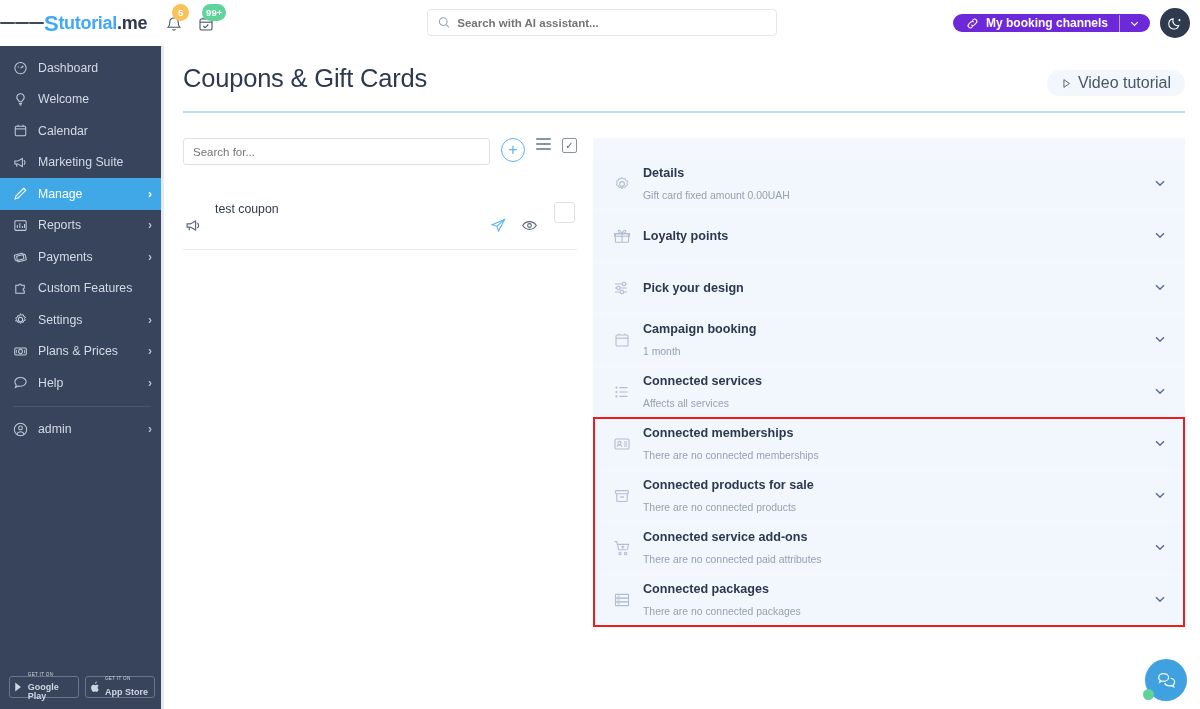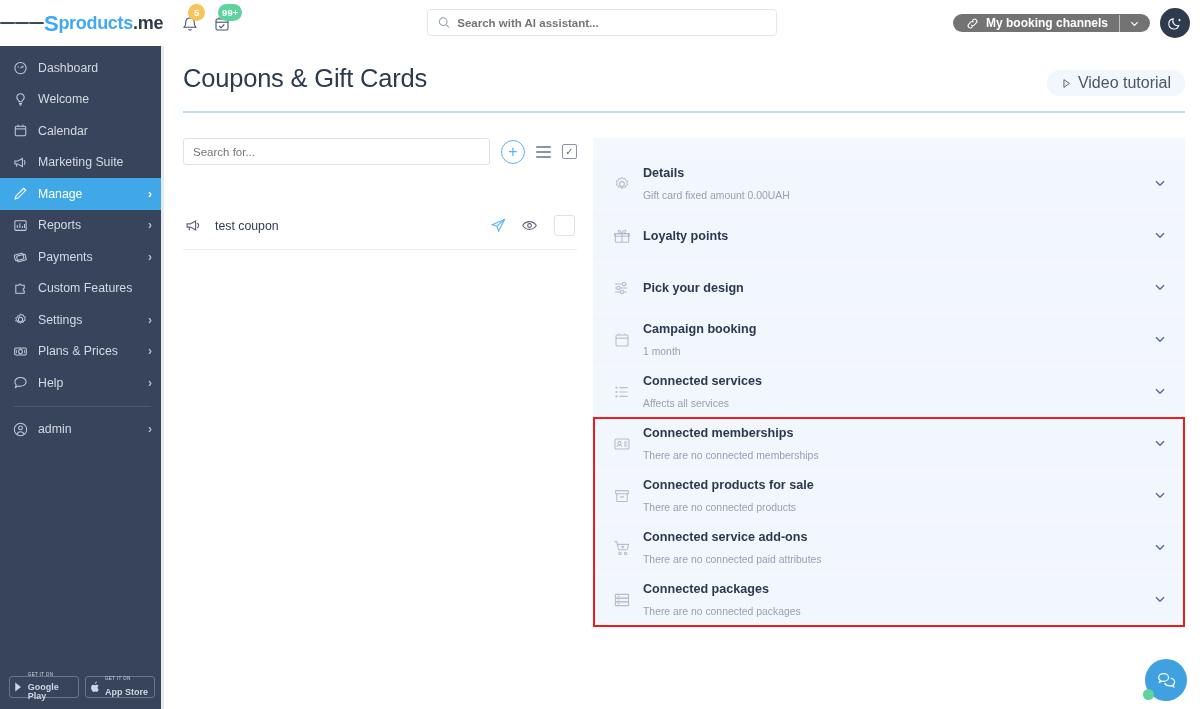--- a/index.html
+++ b/index.html
@@ -33,21 +33,21 @@
     position: absolute; left: 427px; top: 9px; width: 350px; height: 27px;
     border: 1px solid #e3e7ed; border-radius: 4px; background: #fff;
     display: flex; align-items: center; padding: 0 10px; gap: 7px;
   }
   .aisearch input {
     border: none; outline: none; font-size: 11.5px; color: #9aa3b0;
     font-family: "Liberation Sans", sans-serif; width: 100%; background: transparent; font-weight: bold;
   }
   .topright { margin-left: auto; display: flex; align-items: center; gap: 10px; padding-right: 10px; }
   .bookchannels {
-    background: #737373; color: #fff; border-radius: 16px; height: 18px;
+    background: #6d28d9; color: #fff; border-radius: 16px; height: 18px;
     display: flex; align-items: center; padding: 0 10px 0 13px; gap: 7px;
     font-size: 12px; font-weight: bold; cursor: pointer;
   }
   .bookchannels .divider { width: 1px; height: 17px; background: rgba(255,255,255,.55); margin: 0 2px 0 4px; }
   .moon {
     width: 30px; height: 30px; border-radius: 50%; background: #2e3a4d;
     display: flex; align-items: center; justify-content: center; cursor: pointer;
   }
 
   
@@ -85,21 +85,21 @@
   .ptitle { font-size: 25.5px; color: #2d3a4e; font-weight: normal; letter-spacing: -.2px; }
   .videobtn {
     margin-left: auto; margin-top: 6px; background: #f2f7fd; border-radius: 16px;
     height: 26px; display: flex; align-items: center; gap: 6px; padding: 0 14px;
     font-size: 16px; color: #4a5668; cursor: pointer;
   }
   .headrule { height: 2px; background: #bfdcf5; margin: 15px 15px 0 19px; }
 
   .cols { display: flex; padding: 25px 15px 0 19px; gap: 16px; }
   .leftcol { width: 394px; flex: 0 0 394px; }
-  .searchrow { display: flex; align-items: center; gap: 11px; }
+  .searchrow { display: flex; gap: 11px; }
   .sfield {
     flex: 1; height: 27px; border: 1px solid #dde2ea; border-radius: 3px;
     display: flex; align-items: center; padding: 0 9px; background: #fff;
   }
   .sfield input {
     border: none; outline: none; width: 100%; font-size: 11.5px; color: #8d97a6;
     font-family: "Liberation Sans", sans-serif; background: transparent;
   }
   .plusbtn {
     width: 24px; height: 24px; border: 1.4px solid #5bb4ef; border-radius: 50%;
@@ -107,21 +107,21 @@
     font-size: 16px; line-height: 1; cursor: pointer; font-family: "Liberation Sans", sans-serif;
   }
   .hamb { display: flex; flex-direction: column; gap: 3px; cursor: pointer; width: 15px; }
   .hamb i { display: block; height: 2px; background: #8a93a3; border-radius: 1px; }
   .chkbtn {
     width: 15px; height: 15px; border: 1.4px solid #8a93a3; border-radius: 2px;
     display: flex; align-items: center; justify-content: center; cursor: pointer;
     color: #5c6575; font-size: 10px;
   }
   .couponrow {
-    margin-top: 37px; height: 48px; display: flex; align-items: center;
+    margin-top: 37px; height: 48px; display: flex; 
     border-bottom: 1px solid #e9edf2; padding: 0 2px;
   }
   .couponrow .cico { width: 30px; color: #5a6478; display: flex; align-items: center; }
   .couponrow .cname { font-size: 12.3px; color: #2f3b4e; flex: 1; }
   .couponrow .act { margin-left: 14px; cursor: pointer; display: flex; align-items: center; }
   .couponrow .rowchk {
     width: 21px; height: 21px; border: 1px solid #dde2ea; border-radius: 3px; margin-left: 16px; cursor: pointer;
   }
 
   
@@ -158,21 +158,21 @@
 <div id="app">
 
   <div class="topbar">
     <div class="burger">
       <span></span>
         <span></span>
         <span></span>
     </div>
     <div class="logo">
       <span class="s">S</span>
-        <span>products</span>
+        <span>tutorial</span>
         <span class="me">.me</span>
     </div>
 
     <div class="bellwrap">
       <div class="badge amber">5</div>
       <svg width="22" height="28" viewBox="0 0 22 28">
         <path d="M11 9c-2.5 0-4.2 1.9-4.2 4.3 0 3.2-.9 4.2-1.6 4.9h11.6c-.7-.7-1.6-1.7-1.6-4.9C15.2 10.9 13.5 9 11 9z" fill="none" stroke="#46536a" stroke-width="1.1"></path>
         <path d="M9.6 20.2a1.45 1.45 0 0 0 2.8 0" fill="none" stroke="#46536a" stroke-width="1.1"></path>
         <path d="M11 8.1v-.9" stroke="#46536a" stroke-width="1.1"></path>
       </svg>

